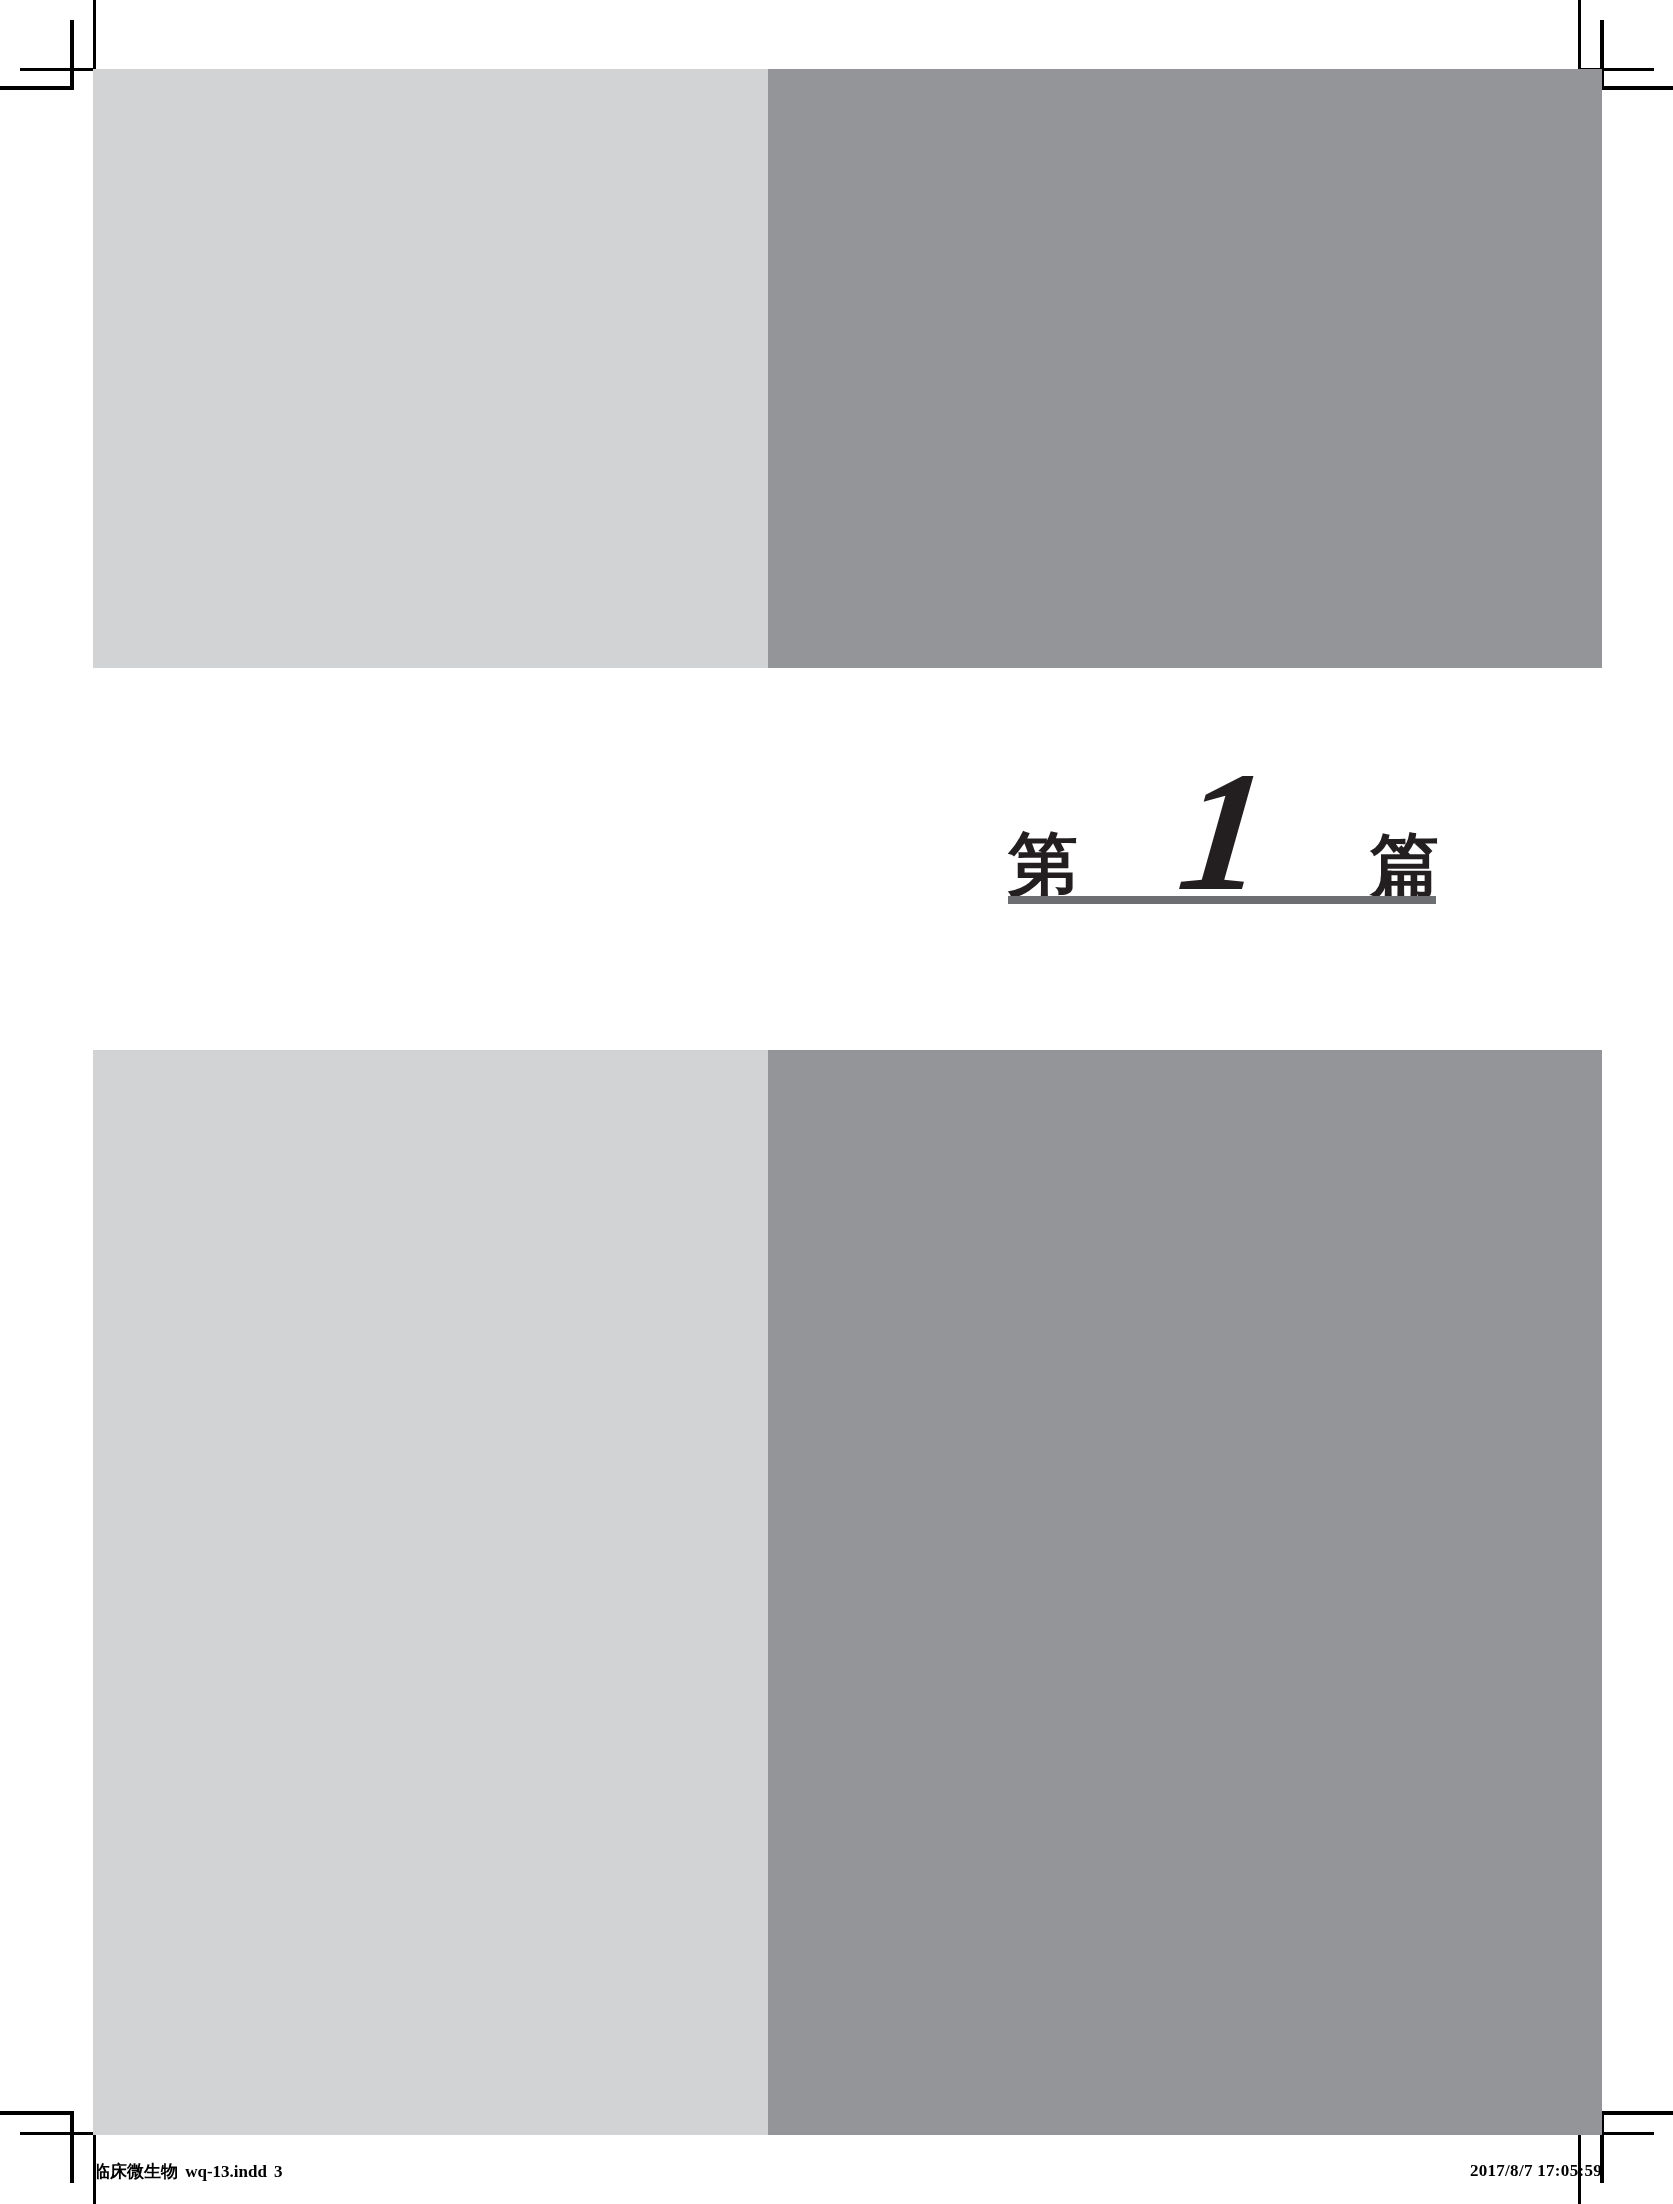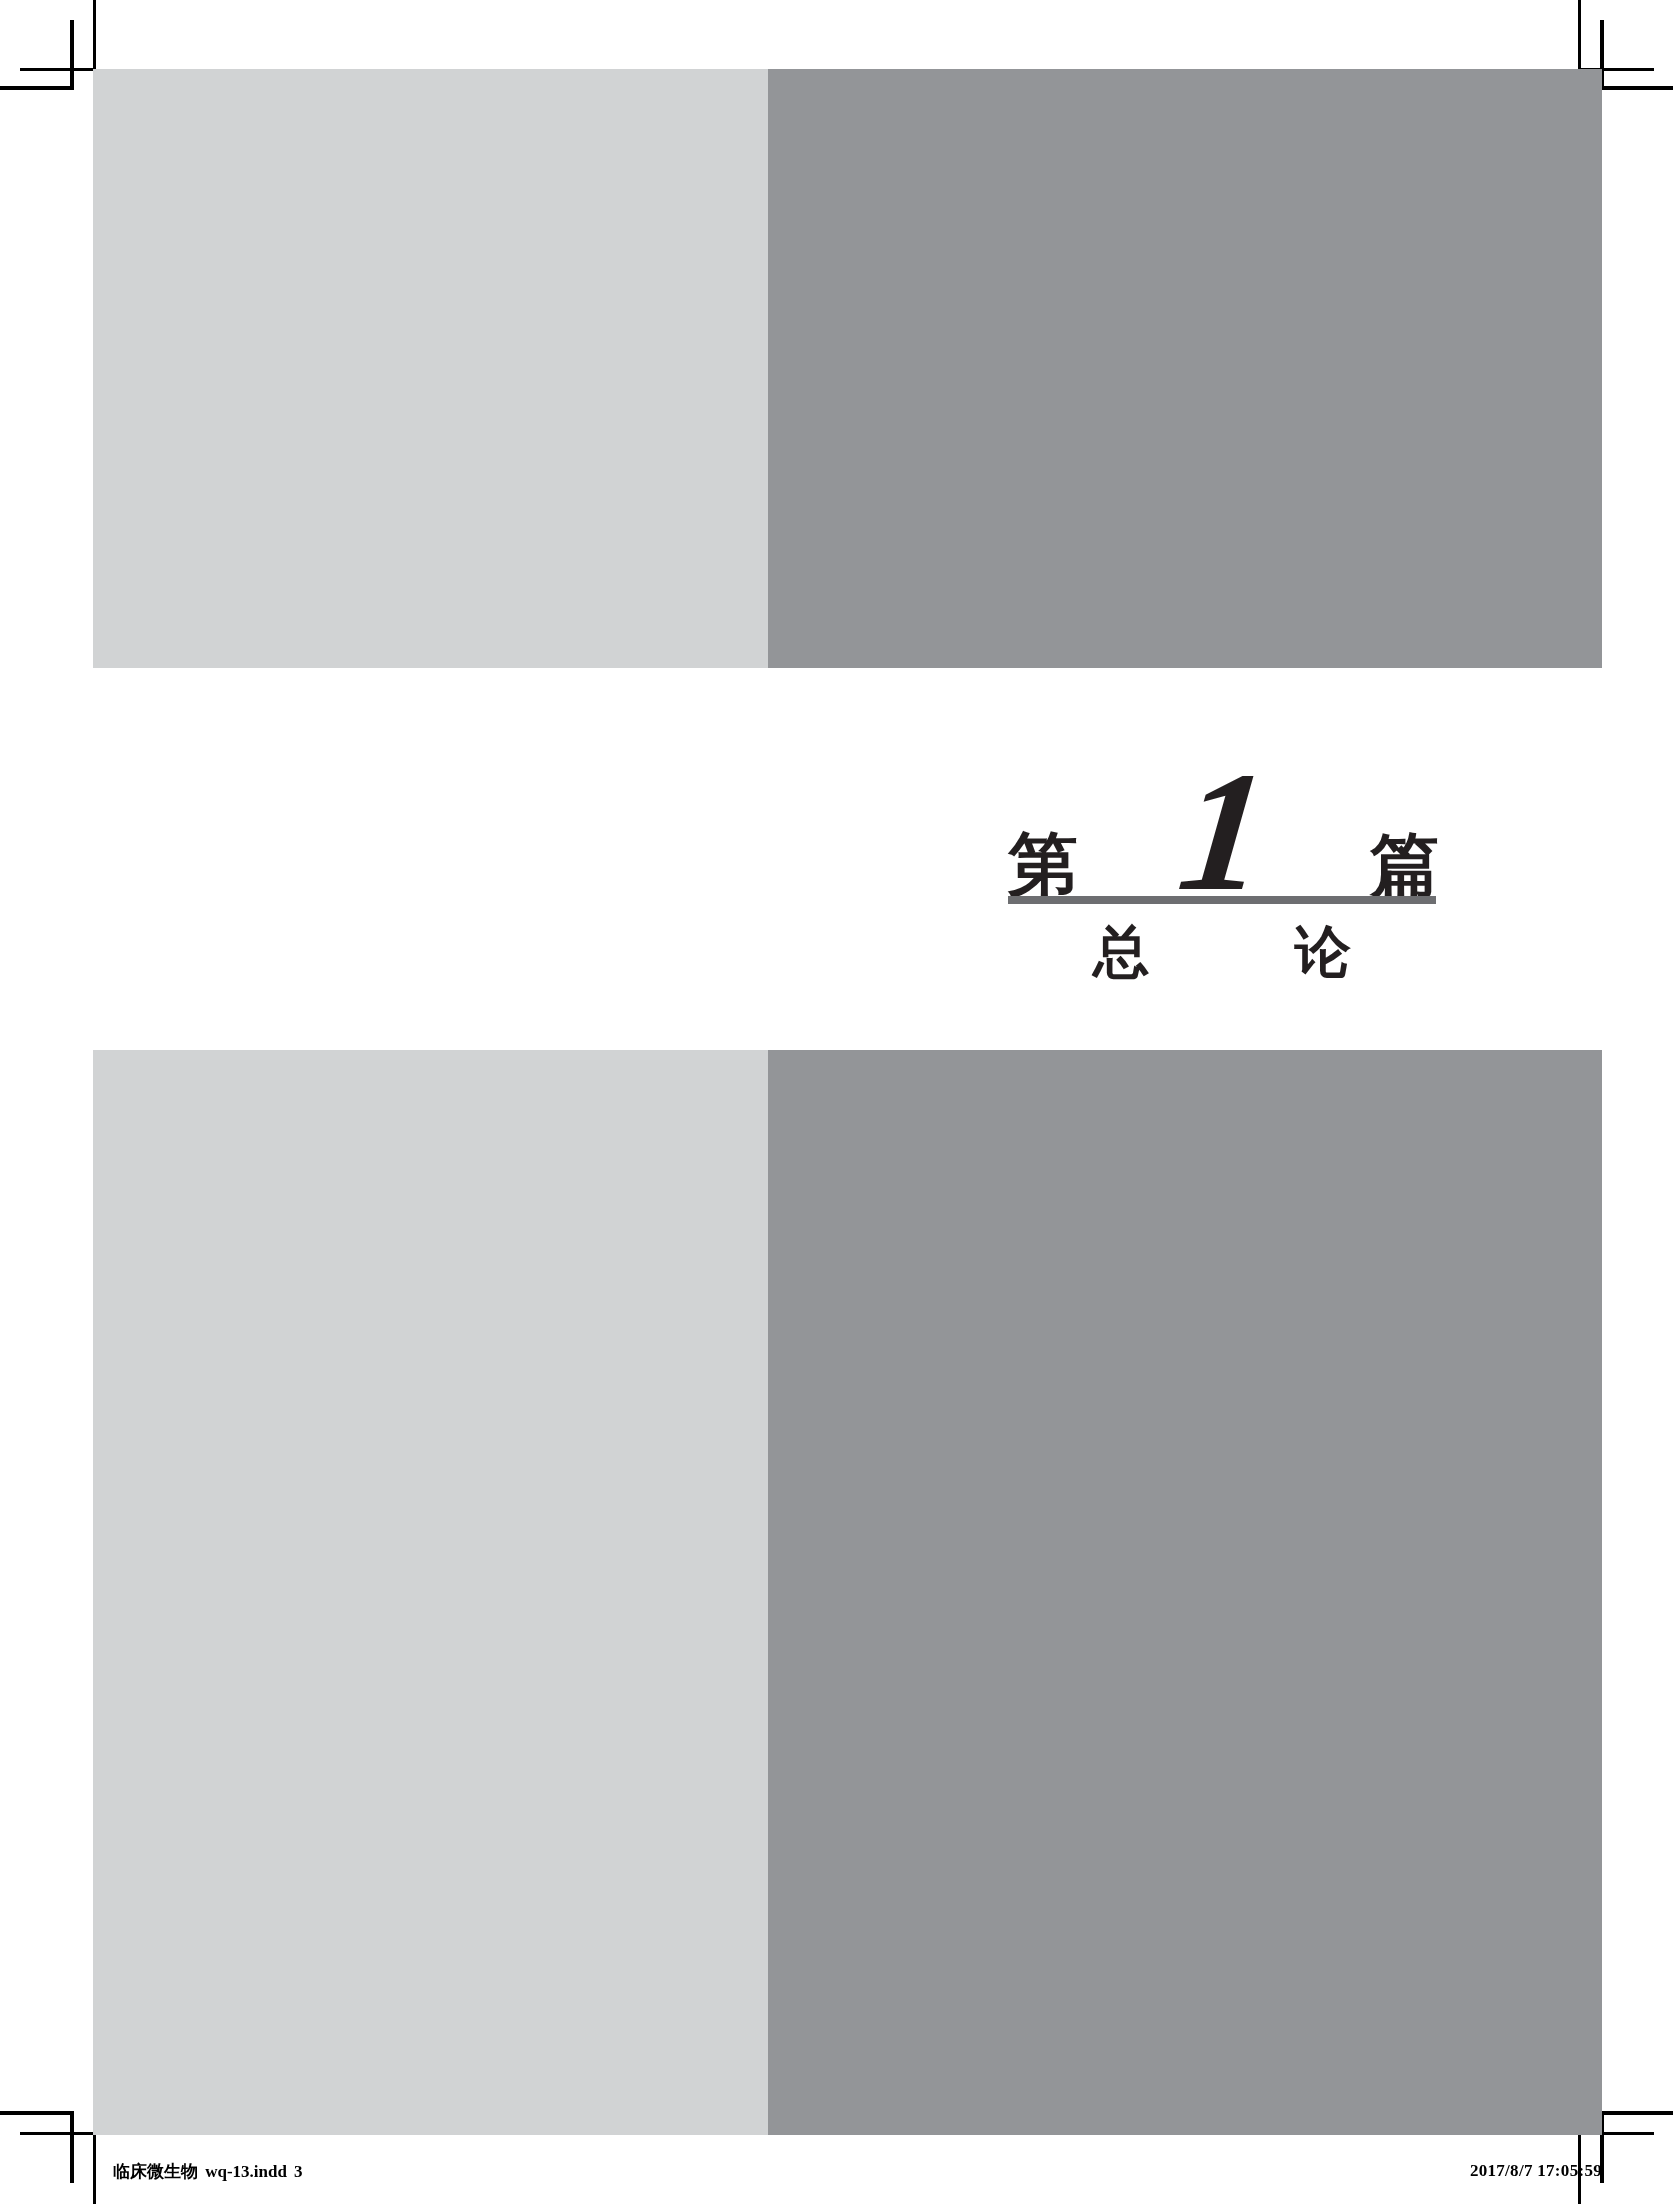--- a/index.html
+++ b/index.html
@@ -99,21 +99,20 @@
     top: 2153px;
     height: 36px;
     display: flex;
     align-items: center;
     justify-content: space-between;
     font-family: "Liberation Serif", "DejaVu Serif", serif;
     font-weight: bold;
     font-size: 17px;
     color: #000000;
     white-space: nowrap;
-    padding-left: 20px;
   }
   .footer-left .cjk {
     font-family: "DejaVu Serif", "Liberation Serif", serif;
     font-weight: bold;
   }
   .footer-left .latin { margin-left: 7.2px; }
   .footer-right { letter-spacing: 0.3px; margin-left: 15px; }
 </style>
 </head>
 <body>
@@ -143,21 +142,20 @@
   <div class="band band-light" style="left:93px; top:69px; width:675px; height:599px;"></div>
   <div class="band band-dark" style="left:768px; top:69px; width:834px; height:599px;"></div>
 
   <div class="title-block">
     <div class="part-line">
       <span class="cjk-big">第</span>
       <span class="part-number">1</span>
       <span class="cjk-big">篇</span>
     </div>
     <div class="title-rule"></div>
-    <div class="subtitle">总  论</div>
   </div>
 
   <div class="band band-light" style="left:93px; top:1050px; width:675px; height:1085px;"></div>
   <div class="band band-dark" style="left:768px; top:1050px; width:834px; height:1085px;"></div>
 
   <div class="footer">
     <div class="footer-left">
       <span class="cjk">临床微生物</span><span class="latin">wq-13.indd</span><span class="latin">3</span>
     </div>
     <div class="footer-right">2017/8/7   17:05:59</div>

